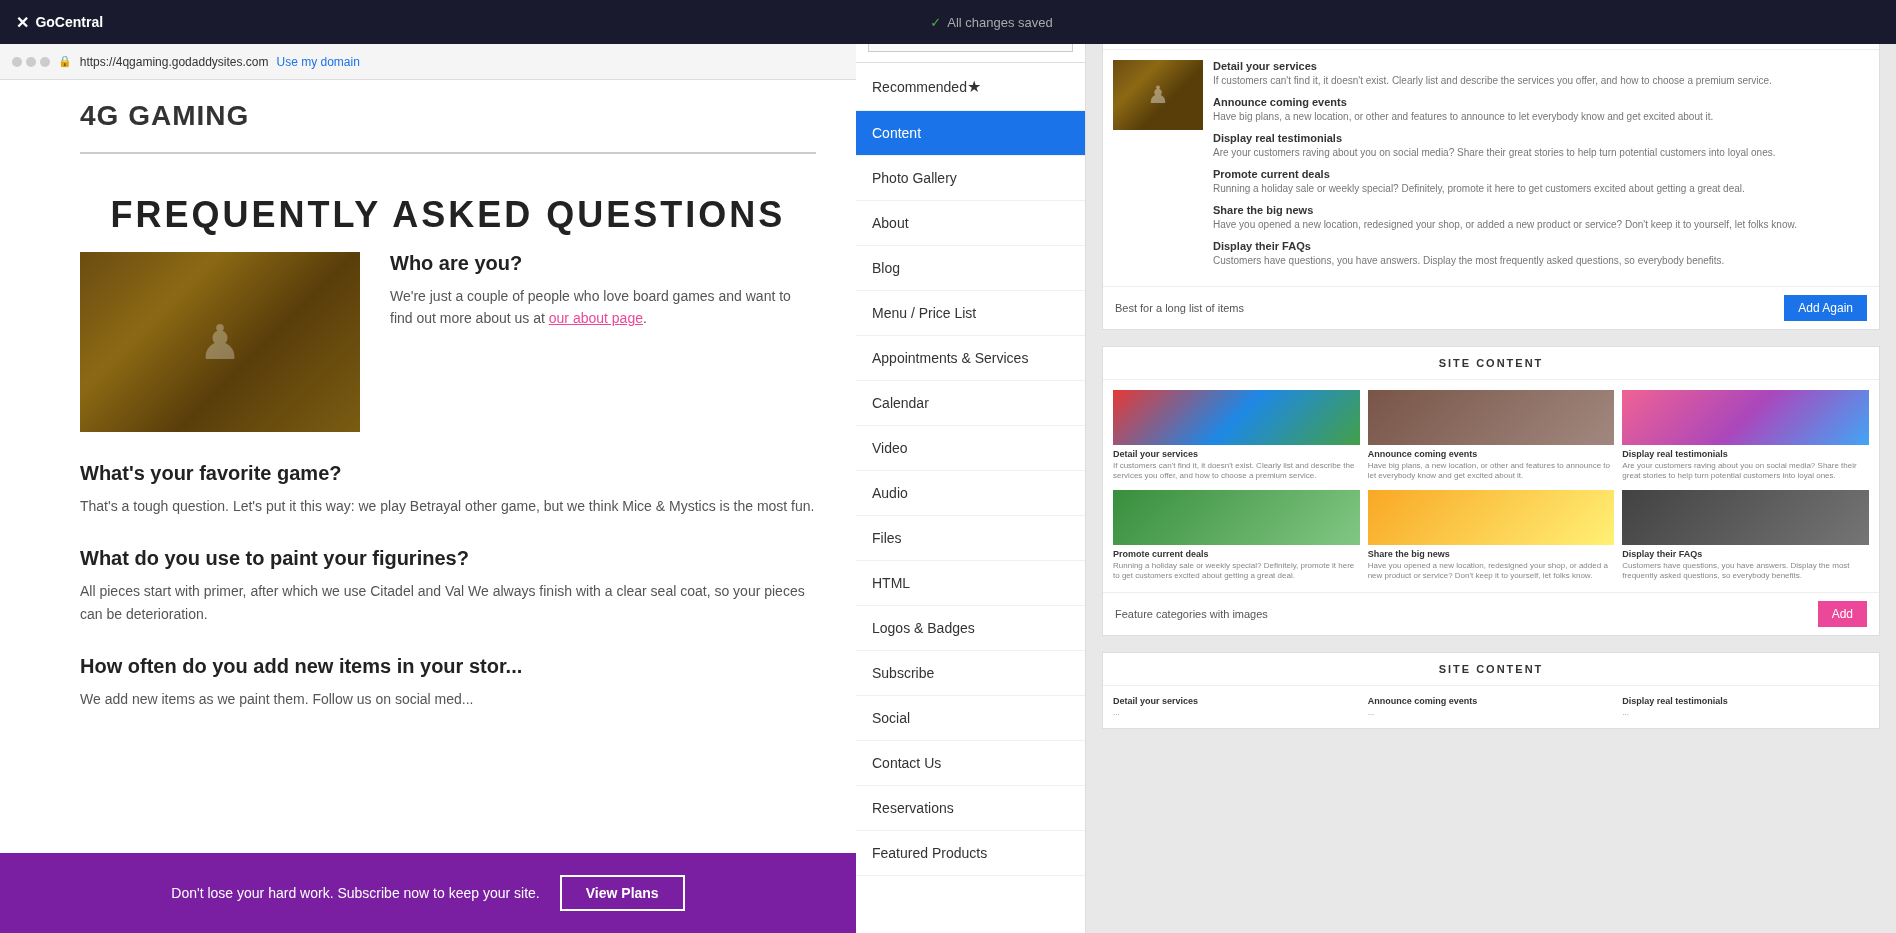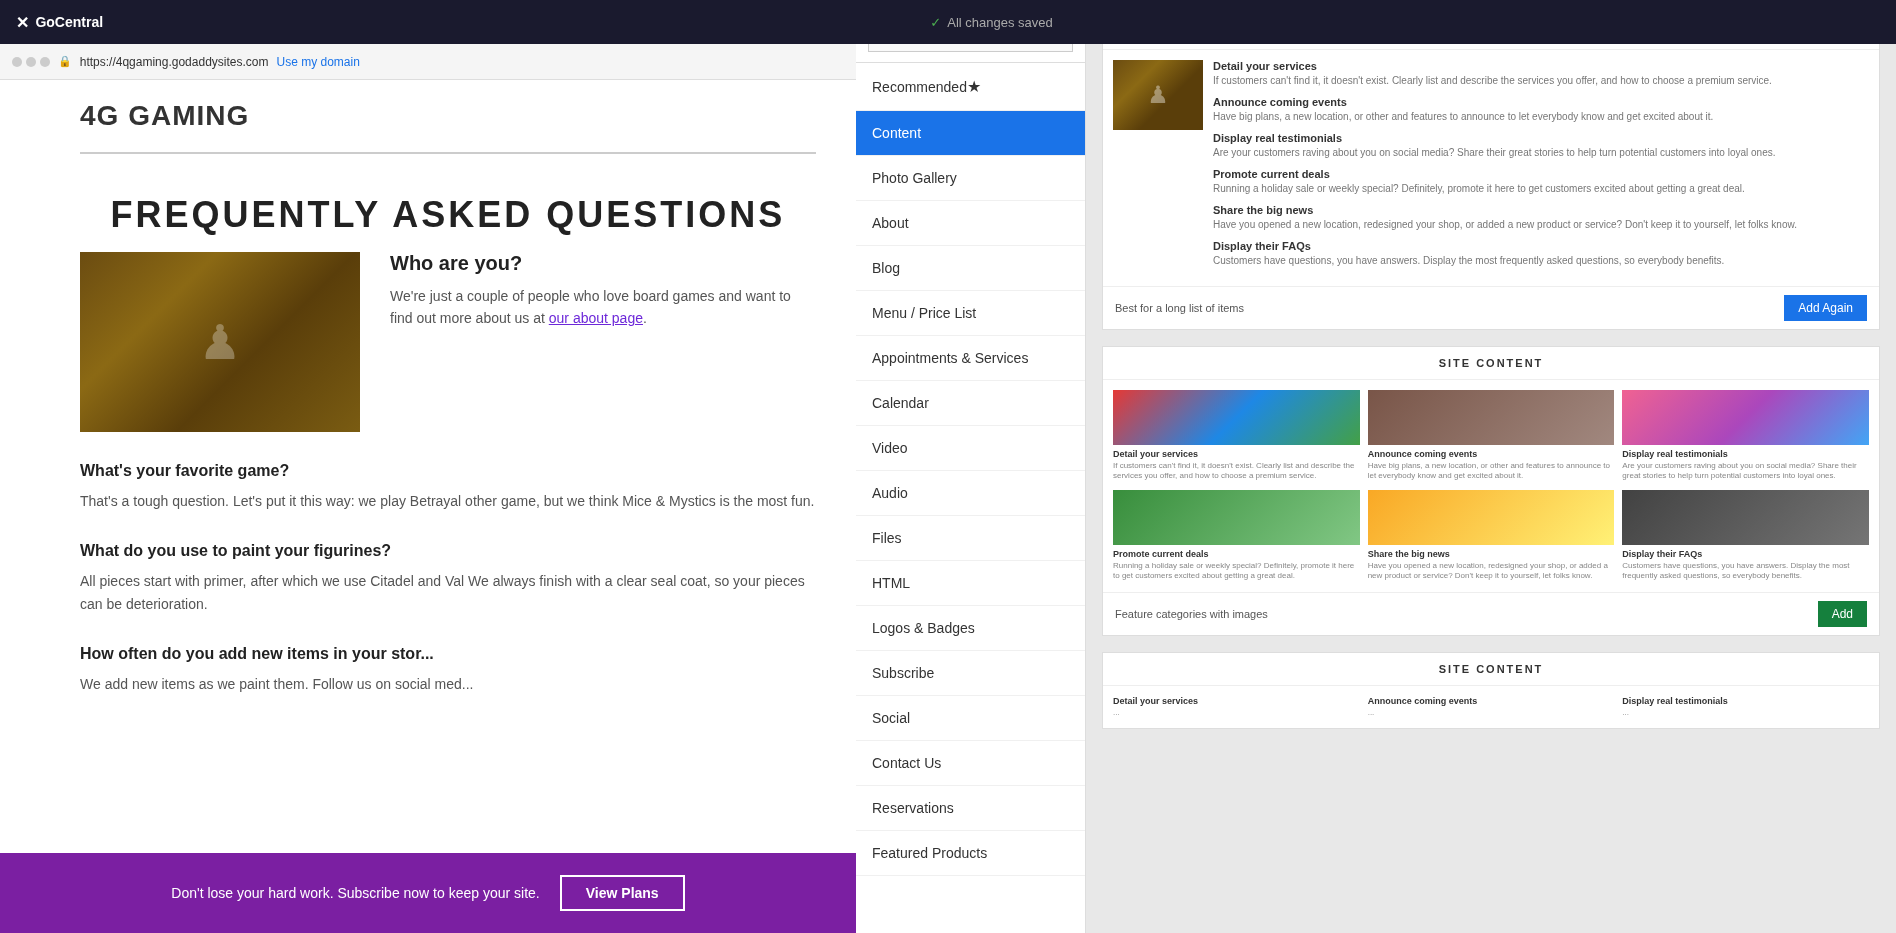--- a/index.html
+++ b/index.html
@@ -62,23 +62,23 @@
     }
     .chess-piece {
       font-size: 48px; color: rgba(255,255,255,0.3);
     }
     .faq-text h3 {
       font-size: 20px; font-weight: bold; color: #222; margin-bottom: 10px;
     }
     .faq-text p {
       font-size: 14px; color: #555; line-height: 1.6;
     }
-    .faq-text a { color: #6d28d9; text-decoration: underline; }
+    .faq-text a { color: #ec4899; text-decoration: underline; }
     .faq-text-only h3 {
-      font-size: 16px; font-weight: bold; color: #222; margin-bottom: 10px;
+      font-size: 20px; font-weight: bold; color: #222; margin-bottom: 10px;
     }
     .faq-text-only p { font-size: 14px; color: #555; line-height: 1.6; }
 
     
     #bottom-banner {
       position: absolute; bottom: 0; left: 0; right: 1040px; height: 80px;
       background: #7B1FA2; display: flex; align-items: center; justify-content: center; gap: 20px;
     }
     #bottom-banner .banner-text {
       color: #fff; font-size: 14px;
@@ -152,21 +152,21 @@
       display: flex; align-items: center; justify-content: space-between;
       padding: 8px 12px; border-top: 1px solid #eee;
     }
     .card-footer-label {
       font-size: 11px; color: #555; text-align: center;
     }
     .add-again-btn, .add-btn {
       background: #1a73e8; color: #fff; border: none;
       padding: 6px 14px; font-size: 12px; cursor: pointer; font-weight: normal;
     }
-    .add-btn { background: #15803d; }
+    .add-btn { background: #ec4899; }
 
     
     .card-grid {
       display: grid; grid-template-columns: 1fr 1fr 1fr; gap: 8px; padding: 10px;
     }
     .card-grid-item {}
     .card-grid-thumb {
       width: 100%; height: 55px; margin-bottom: 4px; overflow: hidden;
     }
     .thumb-colorful {

